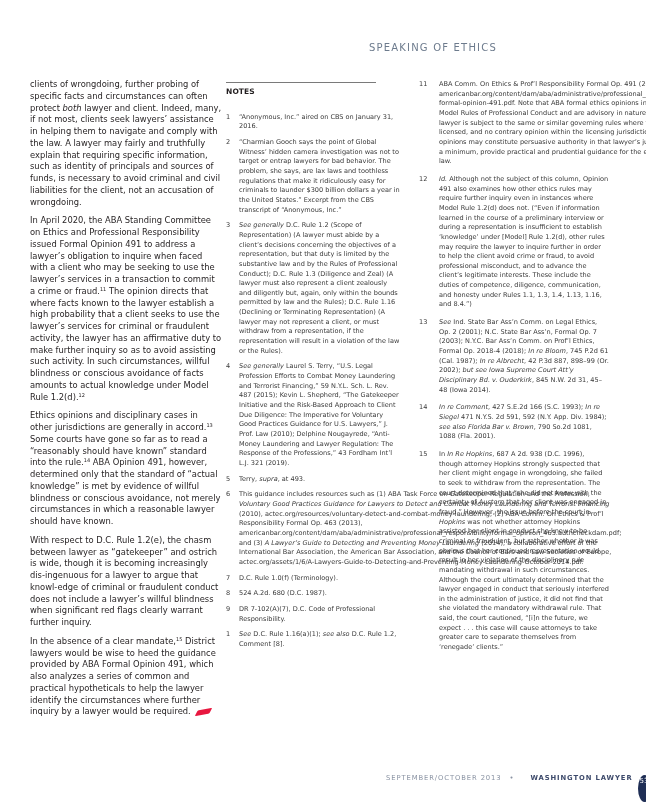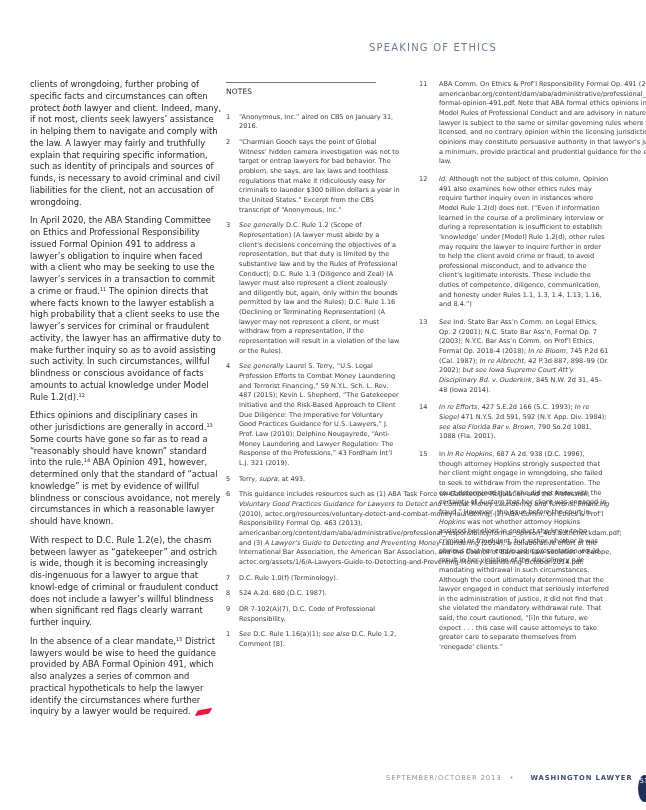--- a/index.html
+++ b/index.html
@@ -8,21 +8,21 @@
   .header-wrap { position: absolute; top: 36px; right: 149px; }
   .col { position: absolute; }
   .col-left { left: 30px; top: 79px; width: 192px; font-size: 8.35px; line-height: 11.75px; }
   .col-left p { margin: 0 0 7px 0; }
   .col-left sup, .notes sup { font-size: 5px; vertical-align: 3px; line-height: 0; }
   .end-mark { display: inline-block; width: 13px; height: 6px; background: #e8173f;
               transform: skewX(-35deg) rotate(-12deg); margin-left: 6px; vertical-align: -1px; border-radius: 1px; }
   .helpline { font-style: italic; margin-top: 28px !important; font-size: 8.2px; line-height: 12px; }
   .notes-col { left: 226px; top: 82px; width: 175px; font-size: 6.55px; line-height: 9.65px; color: #3a3a3a; }
   .notes-rule { position: absolute; left: 0; top: 0; width: 150px; height: 1px; background: #7a7a7a; }
-  .notes-title { font-size: 7.5px; font-weight: normal; color: #231f20; margin: 5px 0 16px 0; letter-spacing: 0.1px; }
+  .notes-title { font-size: 7.5px; font-weight: bold; color: #231f20; margin: 5px 0 16px 0; letter-spacing: 0.1px; }
   .notes-col2 { left: 419px; top: 80px; width: 190px; font-size: 6.55px; line-height: 9.65px; color: #3a3a3a; }
   .note { display: flex; margin: 0 0 6px 0; }
   .note-num { width: 13px; flex: 0 0 13px; }
   .note-text { flex: 1; }
   .notes-col2 .note { margin-bottom: 8px; }
   .notes-col2 .note-num { width: 20px; flex: 0 0 20px; }
   i { }
   .footer { position: absolute; top: 774px; left: 386px; font-size: 6.8px; letter-spacing: 0.9px; color: #8a93a3; white-space: nowrap; }
   .footer .dot { margin: 0 8px; color: #8a93a3; }
   .footer .pub { color: #3d4a6b; font-weight: bold; letter-spacing: 0.9px; margin-left: 8px; }
@@ -100,21 +100,21 @@
       <div class="note">
         <span class="note-num">12</span>
         <span class="note-text"><i>Id.</i> Although not the subject of this column, Opinion 491 also examines how other ethics rules may require further inquiry even in instances where Model Rule 1.2(d) does not. (“Even if information learned in the course of a preliminary interview or during a representation is insufficient to establish ‘knowledge’ under [Model] Rule 1.2(d), other rules may require the lawyer to inquire further in order to help the client avoid crime or fraud, to avoid professional misconduct, and to advance the client’s legitimate interests. These include the duties of competence, diligence, communication, and honesty under Rules 1.1, 1.3, 1.4, 1.13, 1.16, and 8.4.”)</span>
       </div>
       <div class="note">
         <span class="note-num">13</span>
         <span class="note-text"><i>See</i> Ind. State Bar Ass’n Comm. on Legal Ethics, Op. 2 (2001); N.C. State Bar Ass’n, Formal Op. 7 (2003); N.Y.C. Bar Ass’n Comm. on Prof’l Ethics, Formal Op. 2018-4 (2018); <i>In re Bloom</i>, 745 P.2d 61 (Cal. 1987); <i>In re Albrecht</i>, 42 P.3d 887, 898–99 (Or. 2002); <i>but see Iowa Supreme Court Att’y Disciplinary Bd. v. Ouderkirk</i>, 845 N.W. 2d 31, 45–48 (Iowa 2014).</span>
       </div>
       <div class="note">
         <span class="note-num">14</span>
-        <span class="note-text"><i>In re Efforts</i>, 427 S.E.2d 166 (S.C. 1993); <i>In re Siegel</i> 471 N.Y.S. 2d 591, 592 (N.Y. App. Div. 1984); <i>see also Florida Bar v. Brown</i>, 790 So.2d 1081, 1088 (Fla. 2001).</span>
+        <span class="note-text"><i>In re Comment</i>, 427 S.E.2d 166 (S.C. 1993); <i>In re Siegel</i> 471 N.Y.S. 2d 591, 592 (N.Y. App. Div. 1984); <i>see also Florida Bar v. Brown</i>, 790 So.2d 1081, 1088 (Fla. 2001).</span>
       </div>
       <div class="note">
         <span class="note-num">15</span>
         <span class="note-text">In <i>In Re Hopkins</i>, 687 A 2d. 938 (D.C. 1996), though attorney Hopkins strongly suspected that her client might engage in wrongdoing, she failed to seek to withdraw from the representation. The court determined that “she did not know with the certainty of <i>Austern</i> that her client was engaged in fraud.” However, the issue before the court in <i>Hopkins</i> was not whether attorney Hopkins assisted her client in conduct she knew to be criminal or fraudulent, but rather whether it was obvious that her continued representation would result in her violation of the disciplinary rule mandating withdrawal in such circumstances. Although the court ultimately determined that the lawyer engaged in conduct that seriously interfered in the administration of justice, it did not find that she violated the mandatory withdrawal rule. That said, the court cautioned, “[i]n the future, we expect . . . this case will cause attorneys to take greater care to separate themselves from ‘renegade’ clients.”</span>
       </div>
     </div>
 </div>
 
 <div class="footer">
   <span>SEPTEMBER/OCTOBER 2013</span><span class="dot">•</span><span class="pub">WASHINGTON LAWYER</span><span class="page-num">53</span>

